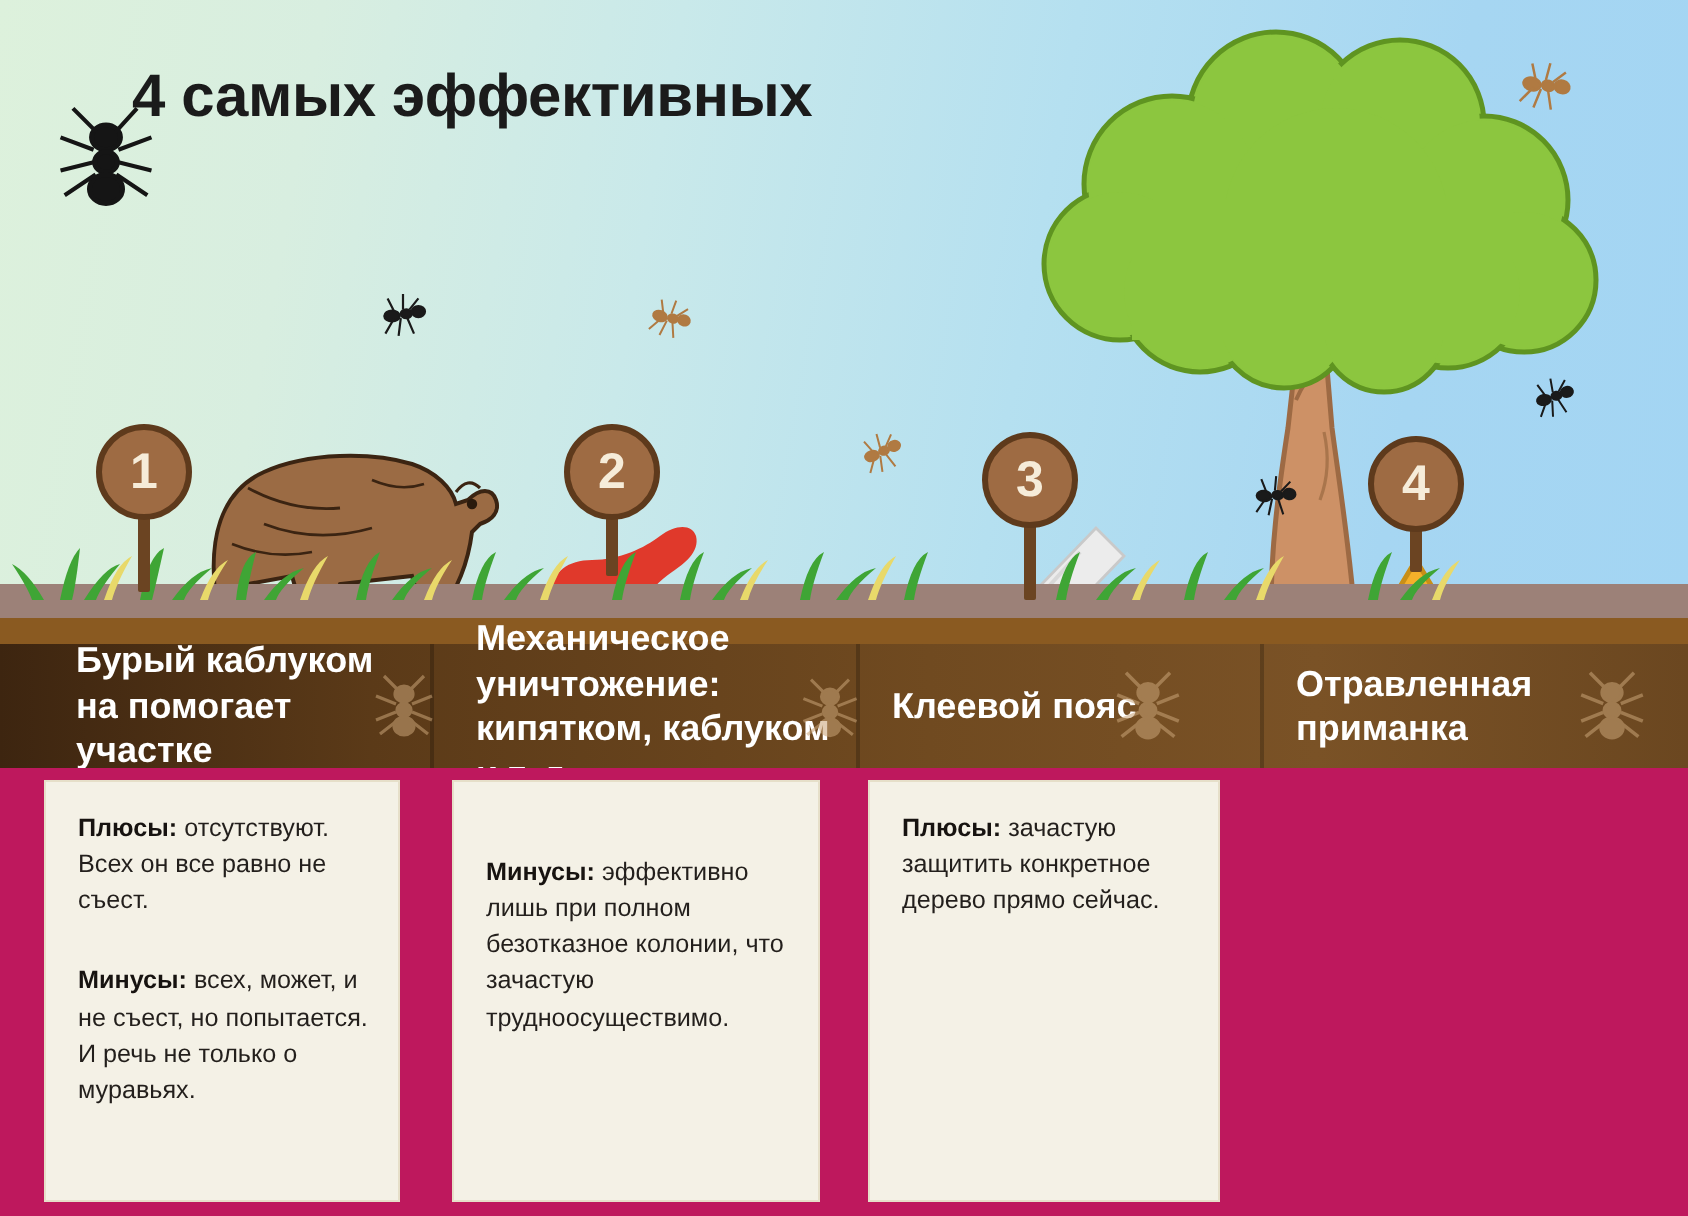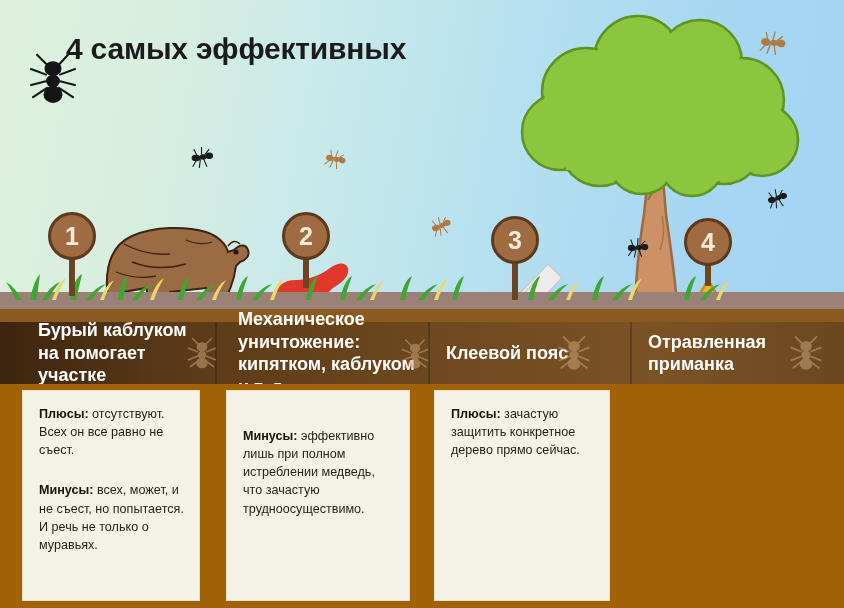--- a/index.html
+++ b/index.html
@@ -29,21 +29,21 @@
 
   
   .band{position:absolute;left:0;top:322px;width:844px;height:62px;
     background:linear-gradient(90deg,#3d2510 0%,#5b3a18 22%,#704a20 55%,#7a5226 78%,#6b4720 100%);}
   .band-col{position:absolute;top:0;height:62px;display:flex;align-items:center;}
   .band-col .btxt{color:#ffffff;font-size:18px;font-weight:700;line-height:1.25;}
   .band-div{position:absolute;top:0;width:2px;height:62px;background:rgba(0,0,0,.22);}
   .band-ant{position:absolute;opacity:.55;}
 
   
-  .panels{position:absolute;left:0;top:384px;width:844px;height:224px;background:#a16207;}
+  .panels{position:absolute;left:0;top:384px;width:844px;height:224px;background:#be185d;}
   .panel{position:absolute;top:6px;height:211px;background:#f4f1e6;
     border:1px solid #e6dfc9;box-sizing:border-box;padding:14px 14px 8px 16px;}
   .para{font-size:12.6px;line-height:1.44;color:#231f1c;margin:0 0 16px 0;}
   .para:last-child{margin-bottom:0;}
   .para b{font-weight:700;color:#171310;}
   .gap-minus{margin-top:22px;}
 </style>
 </head>
 <body>
 
@@ -309,21 +309,21 @@
       <p class="para">
         <b>Плюсы:</b><span> отсутствуют. Всех он все равно не съест.</span>
       </p>
       <p class="para gap-minus">
         <b>Минусы:</b><span> всех, может, и не съест, но попытается. И речь не только о муравьях.</span>
       </p>
     </div>
 
     <div class="panel" style="left:226px;width:184px;">
       <p class="para gap-minus">
-        <b>Минусы:</b><span> эффективно лишь при полном истреблении медведь, что зачастую трудноосуществимо.</span>
+        <b>Минусы:</b><span> эффективно лишь при полном безотказное колонии, что зачастую трудноосуществимо.</span>
       </p>
     </div>
 
     <div class="panel" style="left:434px;width:176px;">
       <p class="para">
         <b>Плюсы:</b><span> зачастую защитить конкретное дерево прямо сейчас.</span>
       </p>
     </div>
 
   </div>

